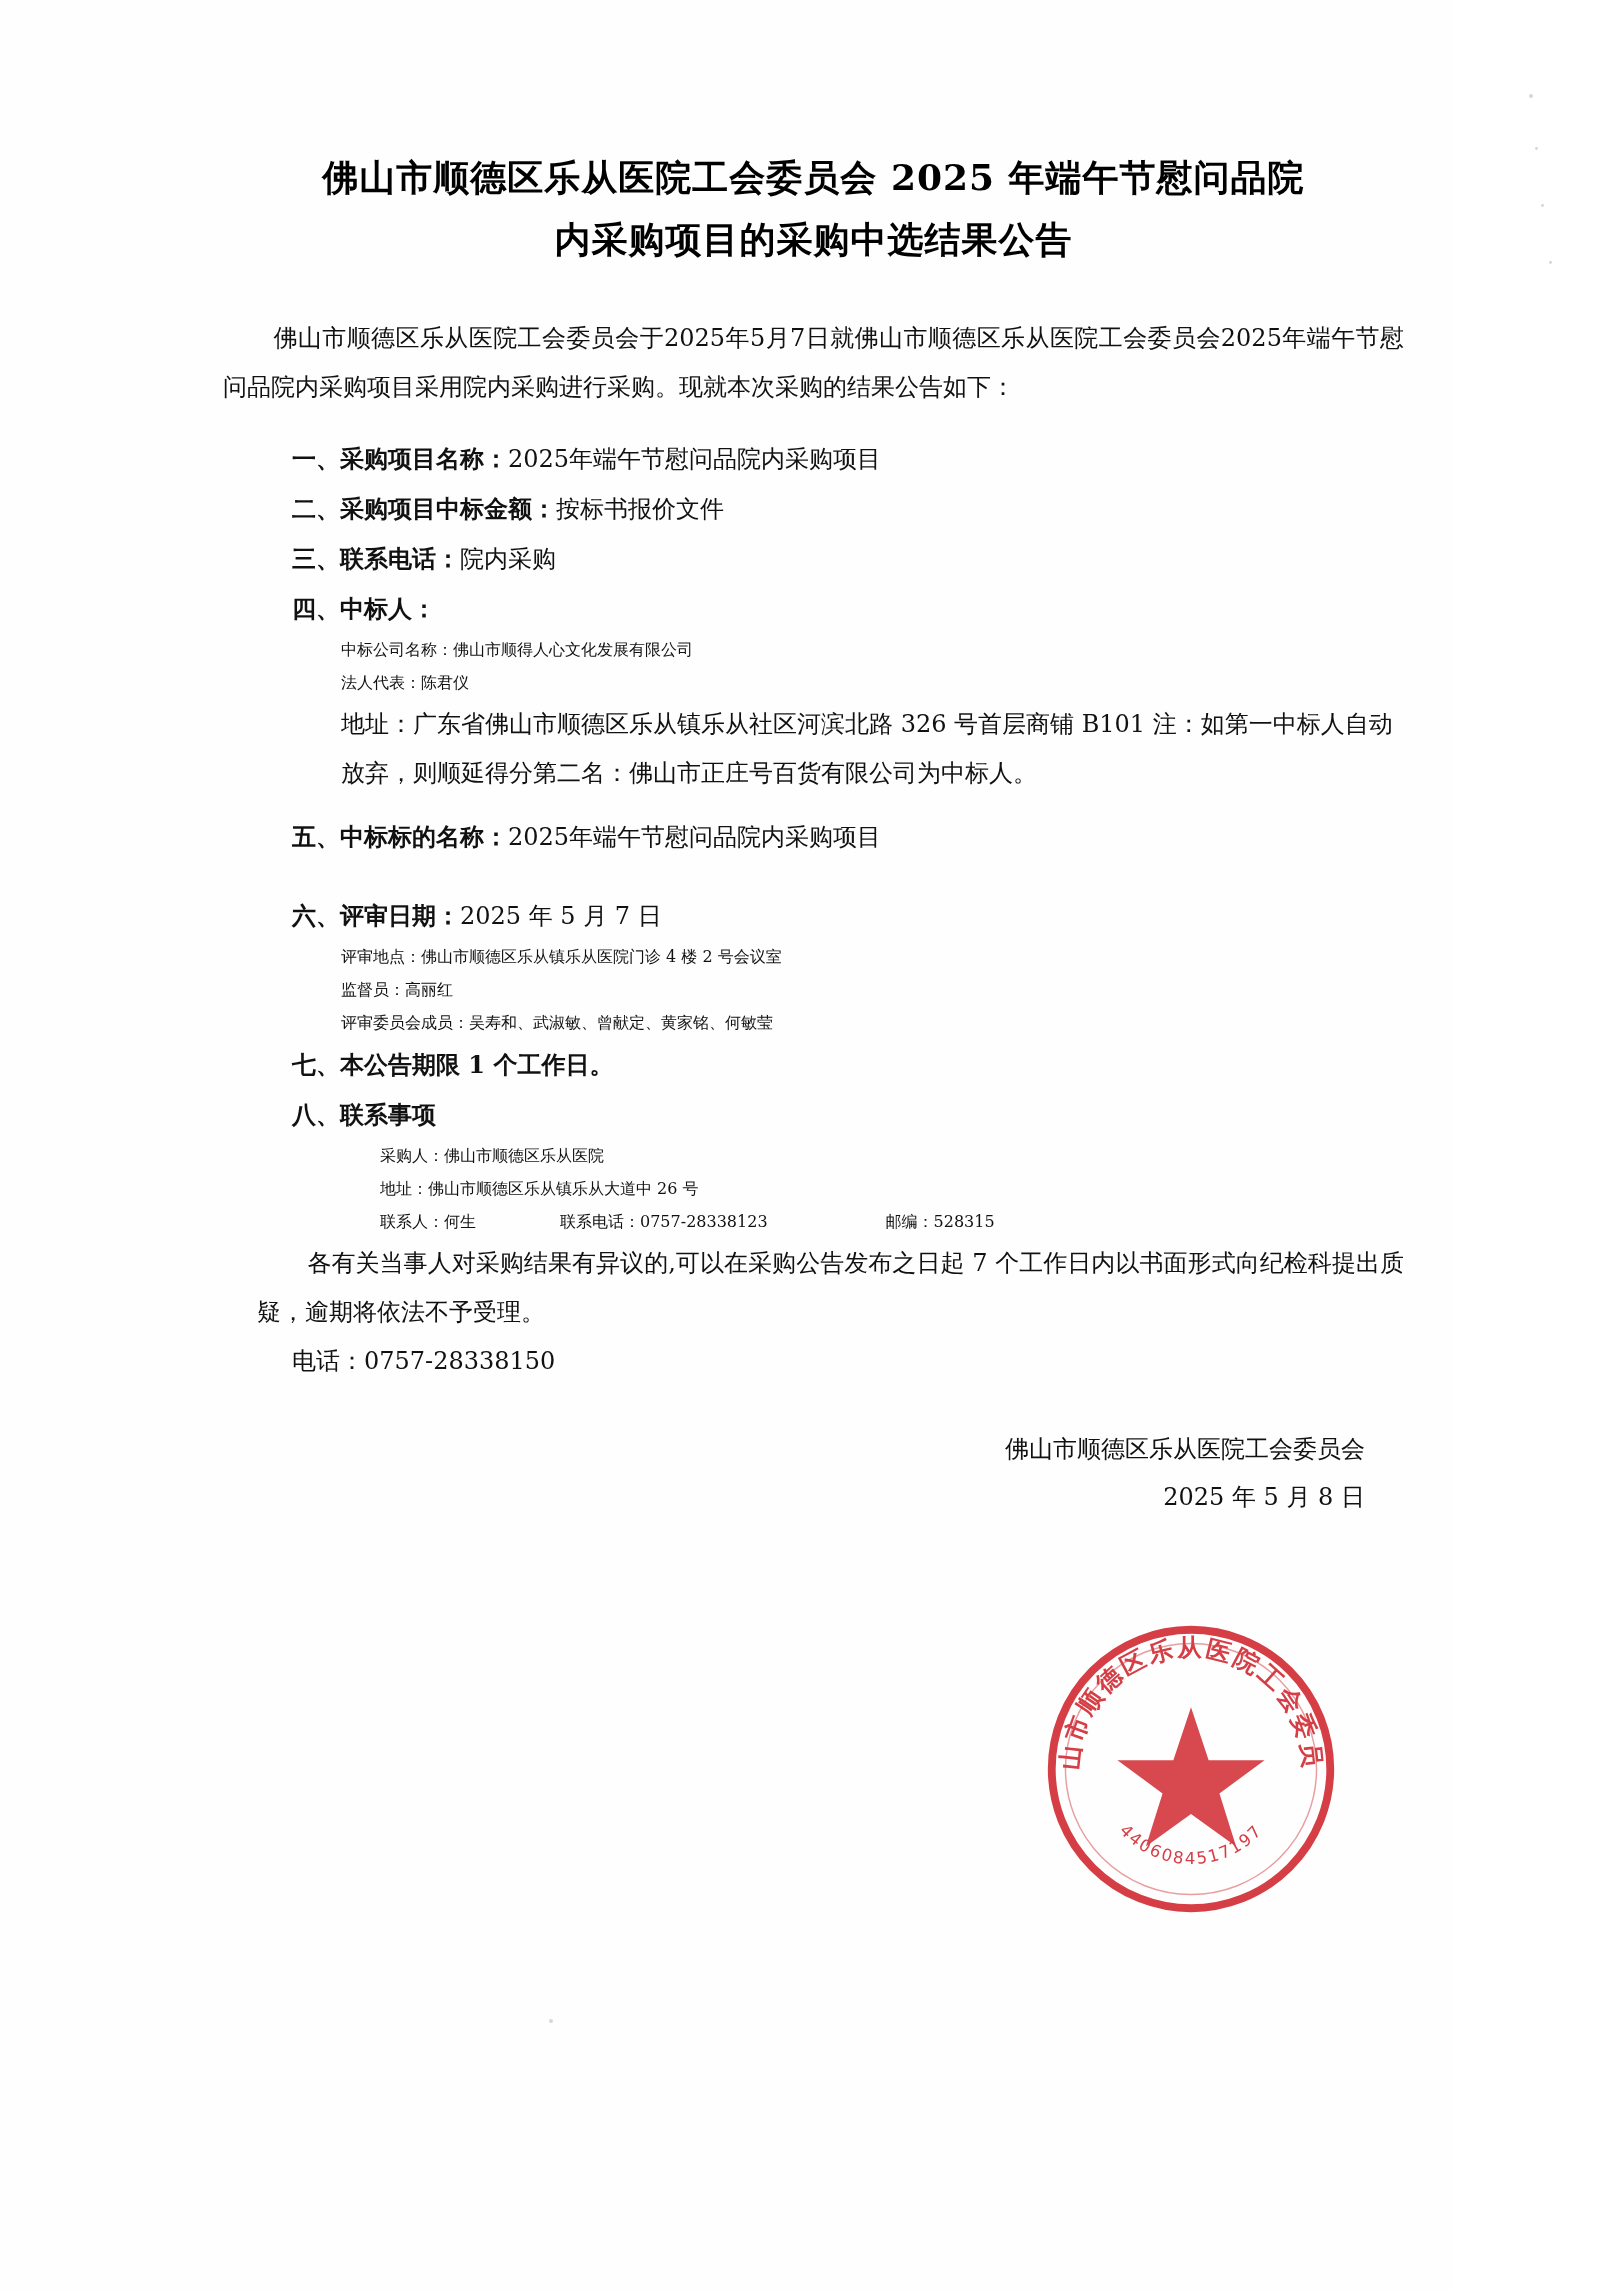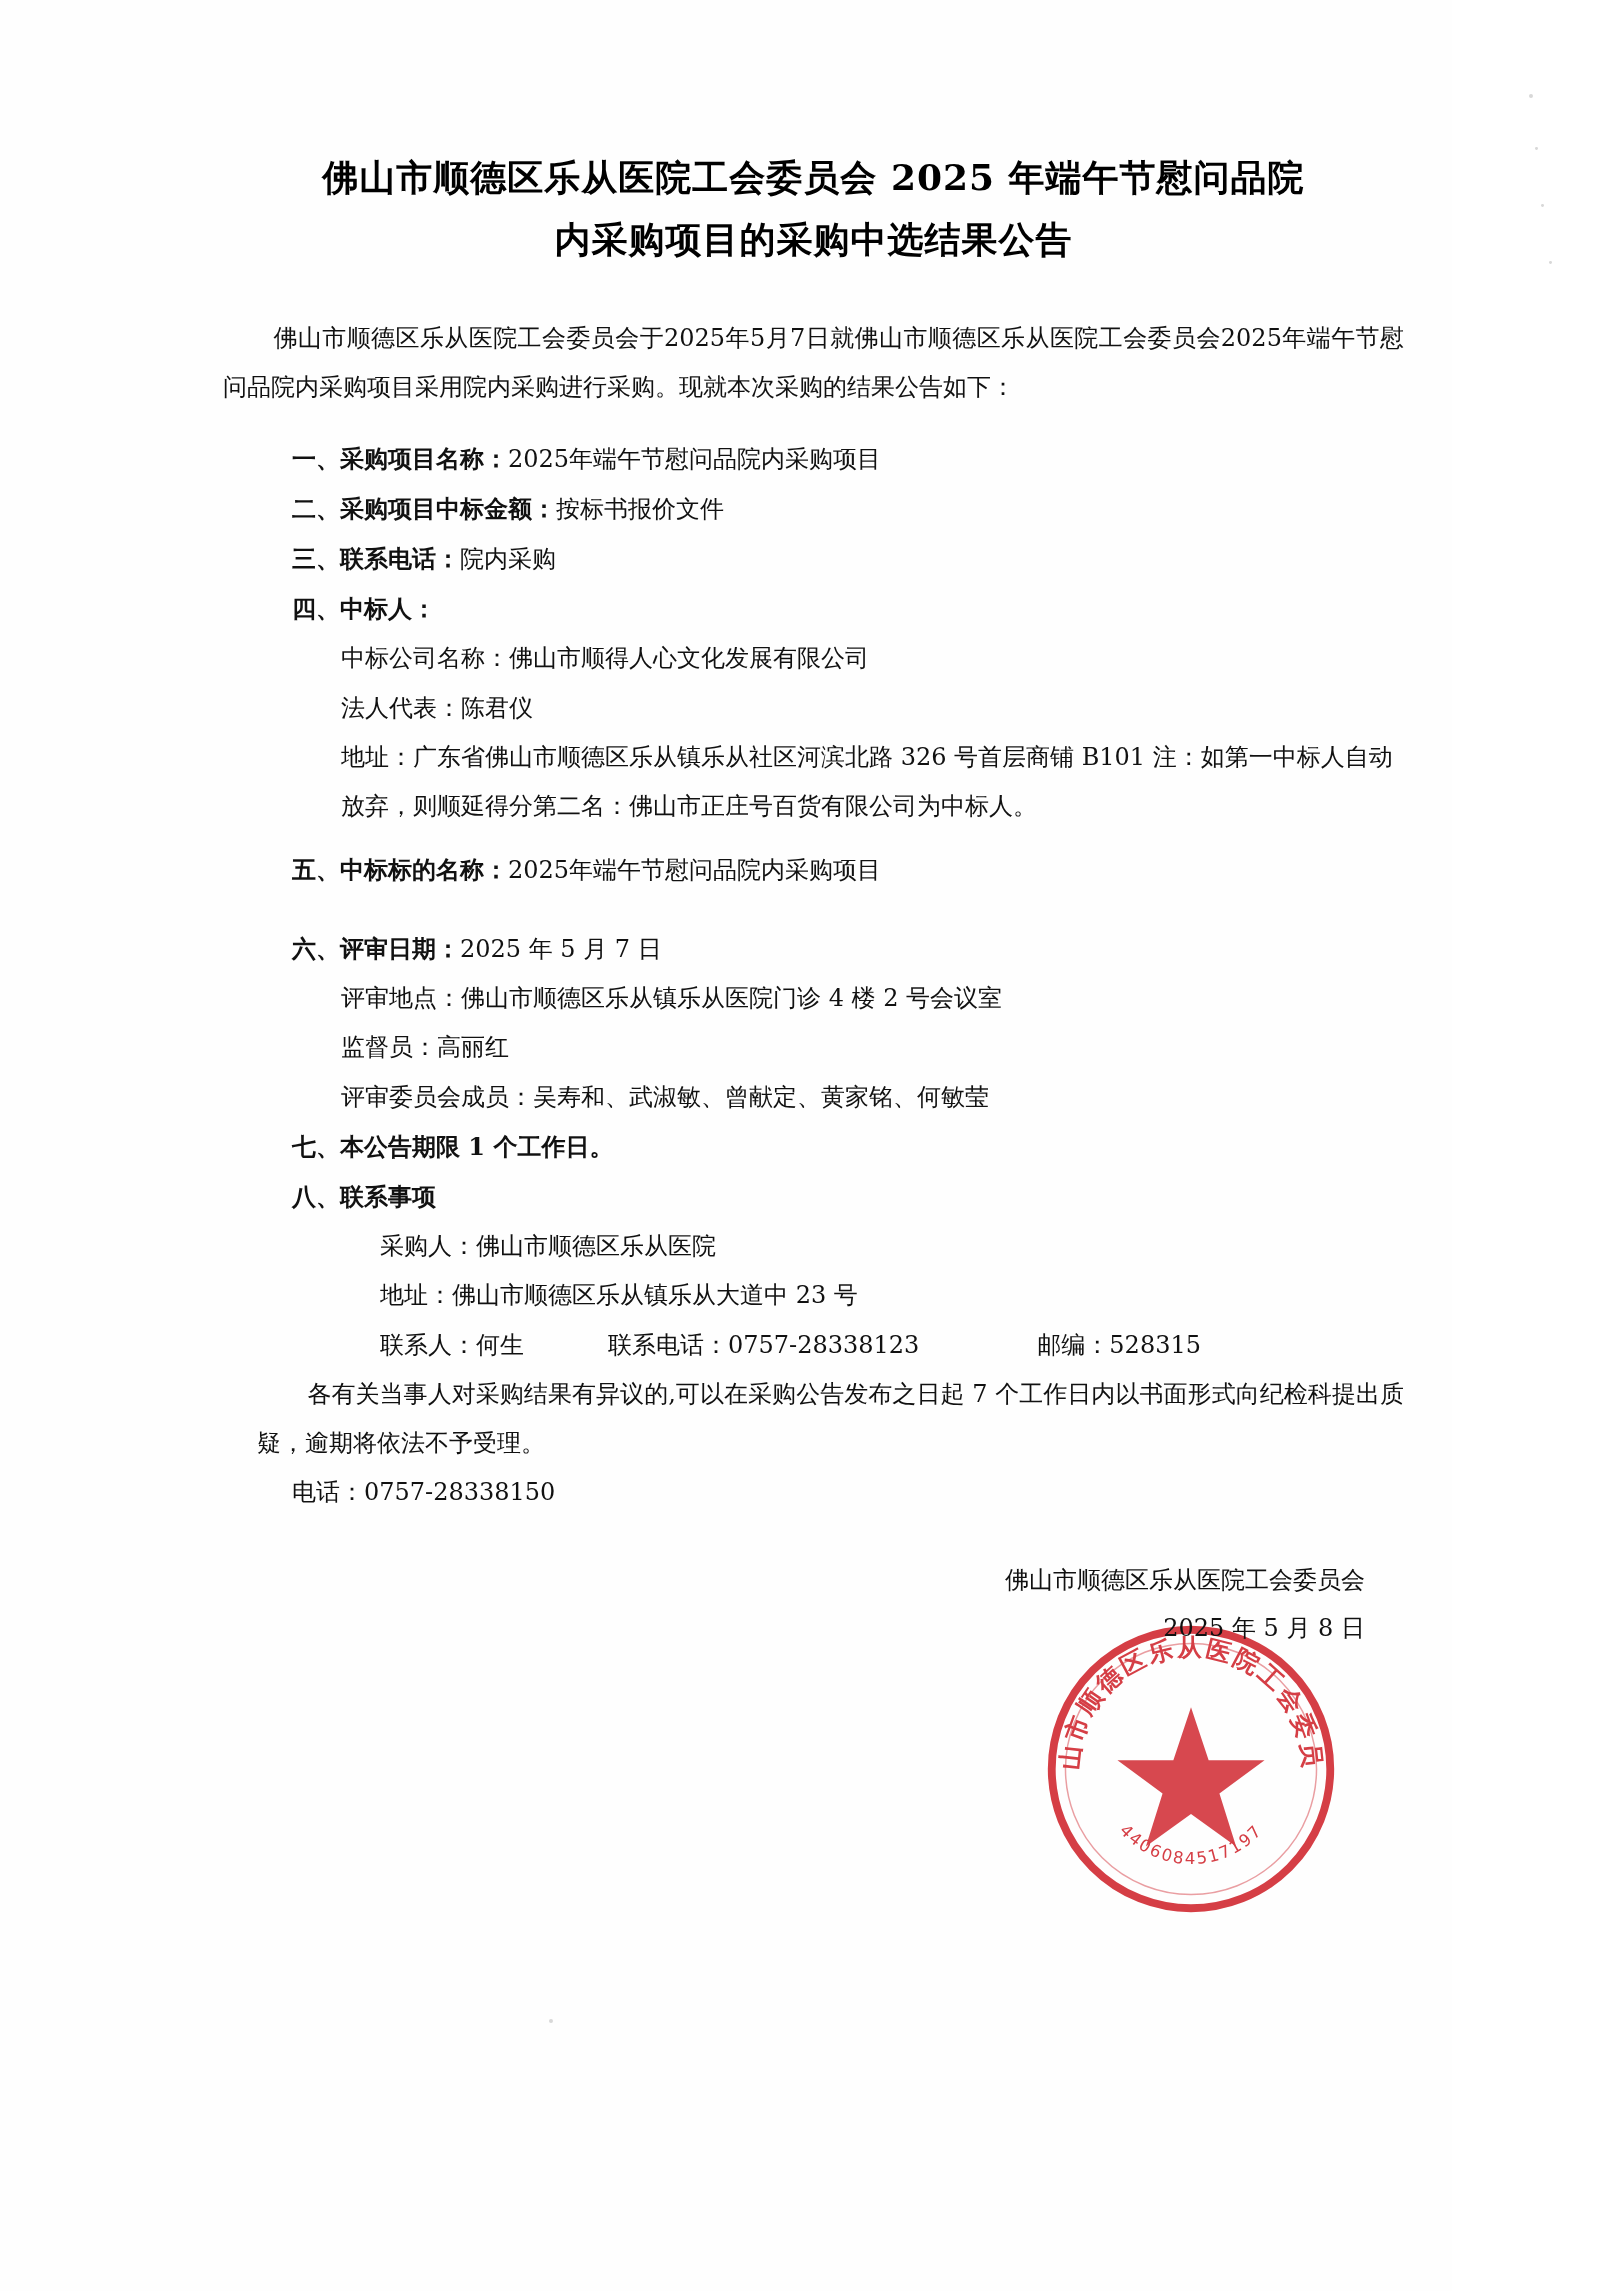--- a/index.html
+++ b/index.html
@@ -59,21 +59,21 @@
     font-size: 24px;
     line-height: 2.05;
     color: #111;
     padding-left: 69px;
   }
   .item .lead {
     font-weight: bold;
   }
   .sub {
     font-family: "DejaVu Serif", "Liberation Serif", serif;
-    font-size: 24px;
+    font-size: 16px;
     line-height: 2.05;
     color: #111;
     padding-left: 118px;
   }
   .sub-wrap {
     font-family: "DejaVu Serif", "Liberation Serif", serif;
     font-size: 24px;
     line-height: 2.05;
     color: #111;
     padding-left: 118px;
@@ -172,21 +172,21 @@
     <p class="sub"><span>监督员：</span><span>高丽红</span></p>
 
     <p class="sub"><span>评审委员会成员：</span><span>吴寿和、武淑敏、曾献定、黄家铭、何敏莹</span></p>
 
     <p class="item"><span class="lead">七、本公告期限 1 个工作日。</span></p>
 
     <p class="item"><span class="lead">八、联系事项</span></p>
 
     <p class="sub contact-line"><span>采购人：</span><span>佛山市顺德区乐从医院</span></p>
 
-    <p class="sub contact-line"><span>地址：</span><span>佛山市顺德区乐从镇乐从大道中 23 号</span></p>
+    <p class="sub contact-line"><span>地址：</span><span>佛山市顺德区乐从镇乐从大道中 26 号</span></p>
 
     <p class="sub contact-line"><span>联系人：</span><span>何生</span><span class="c2">联系电话：</span><span>0757-28338123</span><span class="c3">邮编：</span><span>528315</span></p>
 
     <p class="para closing">各有关当事人对采购结果有异议的,可以在采购公告发布之日起 7 个工作日内以书面形式向纪检科提出质疑，逾期将依法不予受理。</p>
 
     <p class="item phone-line">电话：0757-28338150</p>
 
     <div class="signature">
       <div>佛山市顺德区乐从医院工会委员会</div>
       <div>2025 年 5 月 8 日</div>

